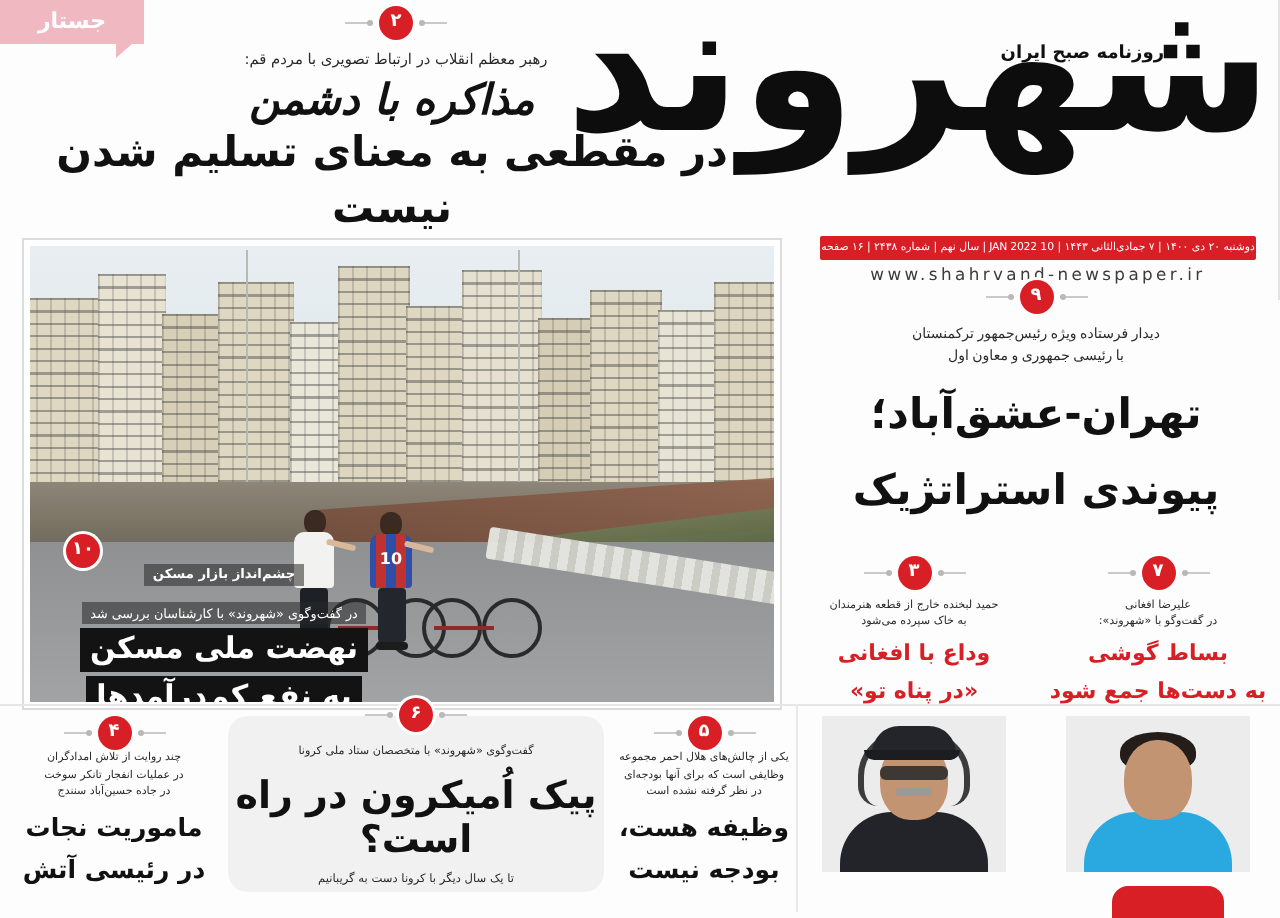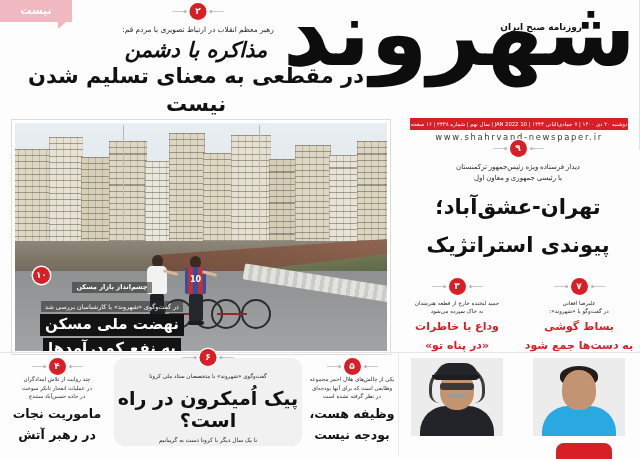--- a/index.html
+++ b/index.html
@@ -202,21 +202,21 @@
   }
 
   .vsep{position:absolute;top:352px;height:104px;width:1px;background:#e9e9e9;}
 </style>
 </head>
 <body>
 
 <div class="page">
 
   <div class="jasar">
-    <span>نیست</span>
+    <span>جستار</span>
   </div>
 
   <div class="lead">
     <div class="lead-badge badge-wrap">
       <span class="badge-rule l"></span>
       <span class="badge">۲</span>
       <span class="badge-rule r"></span>
     </div>
     <div class="lead-kicker kicker">رهبر معظم انقلاب در ارتباط تصویری با مردم قم:</div>
     <div class="lead-h1 hl">مذاکره با دشمن</div>
@@ -360,21 +360,21 @@
     </div>
 
     <div class="card2">
       <div class="badge-wrap">
         <span class="badge-rule l"></span>
         <span class="badge">۳</span>
         <span class="badge-rule r"></span>
       </div>
       <div class="kicker">حمید لبخنده خارج از قطعه هنرمندان</div>
       <div class="kicker">به خاک سپرده می‌شود</div>
-      <div class="hl red">وداع با خاطرات</div>
+      <div class="hl red">وداع با افغانی</div>
       <div class="hl red">«در پناه تو»</div>
       <div class="portrait">
         <div class="p-bg"></div>
         <div class="p-body" style="background:#22242a;"></div>
         <div class="p-head"></div>
         <div class="p-phones"></div>
         <div class="p-cap"></div>
         <div class="p-glass"></div>
         <div class="p-mus"></div>
       </div>
@@ -388,21 +388,21 @@
     <div class="col4">
       <div class="badge-wrap">
         <span class="badge-rule l"></span>
         <span class="badge">۴</span>
         <span class="badge-rule r"></span>
       </div>
       <div class="kicker">چند روایت از تلاش امدادگران</div>
       <div class="kicker">در عملیات انفجار تانکر سوخت</div>
       <div class="kicker">در جاده حسین‌آباد سنندج</div>
       <div class="hl">ماموریت نجات</div>
-      <div class="hl">در رهبر آتش</div>
+      <div class="hl">در رئیسی آتش</div>
     </div>
 
     <div class="col6">
       <div class="badge-wrap">
         <span class="badge-rule l"></span>
         <span class="badge">۶</span>
         <span class="badge-rule r"></span>
       </div>
       <div class="kicker">گفت‌وگوی «شهروند» با متخصصان ستاد ملی کرونا</div>
       <div class="hl">پیک اُمیکرون در راه است؟</div>

